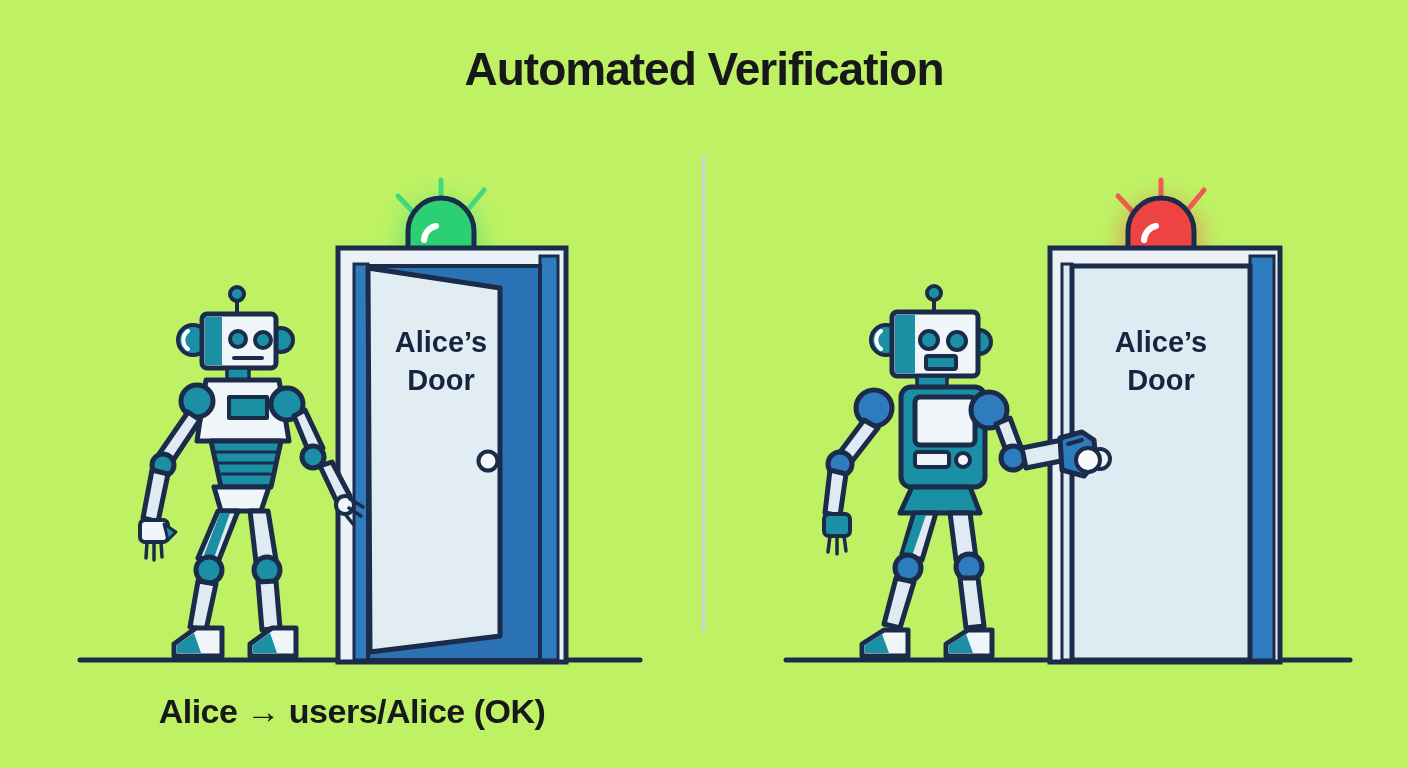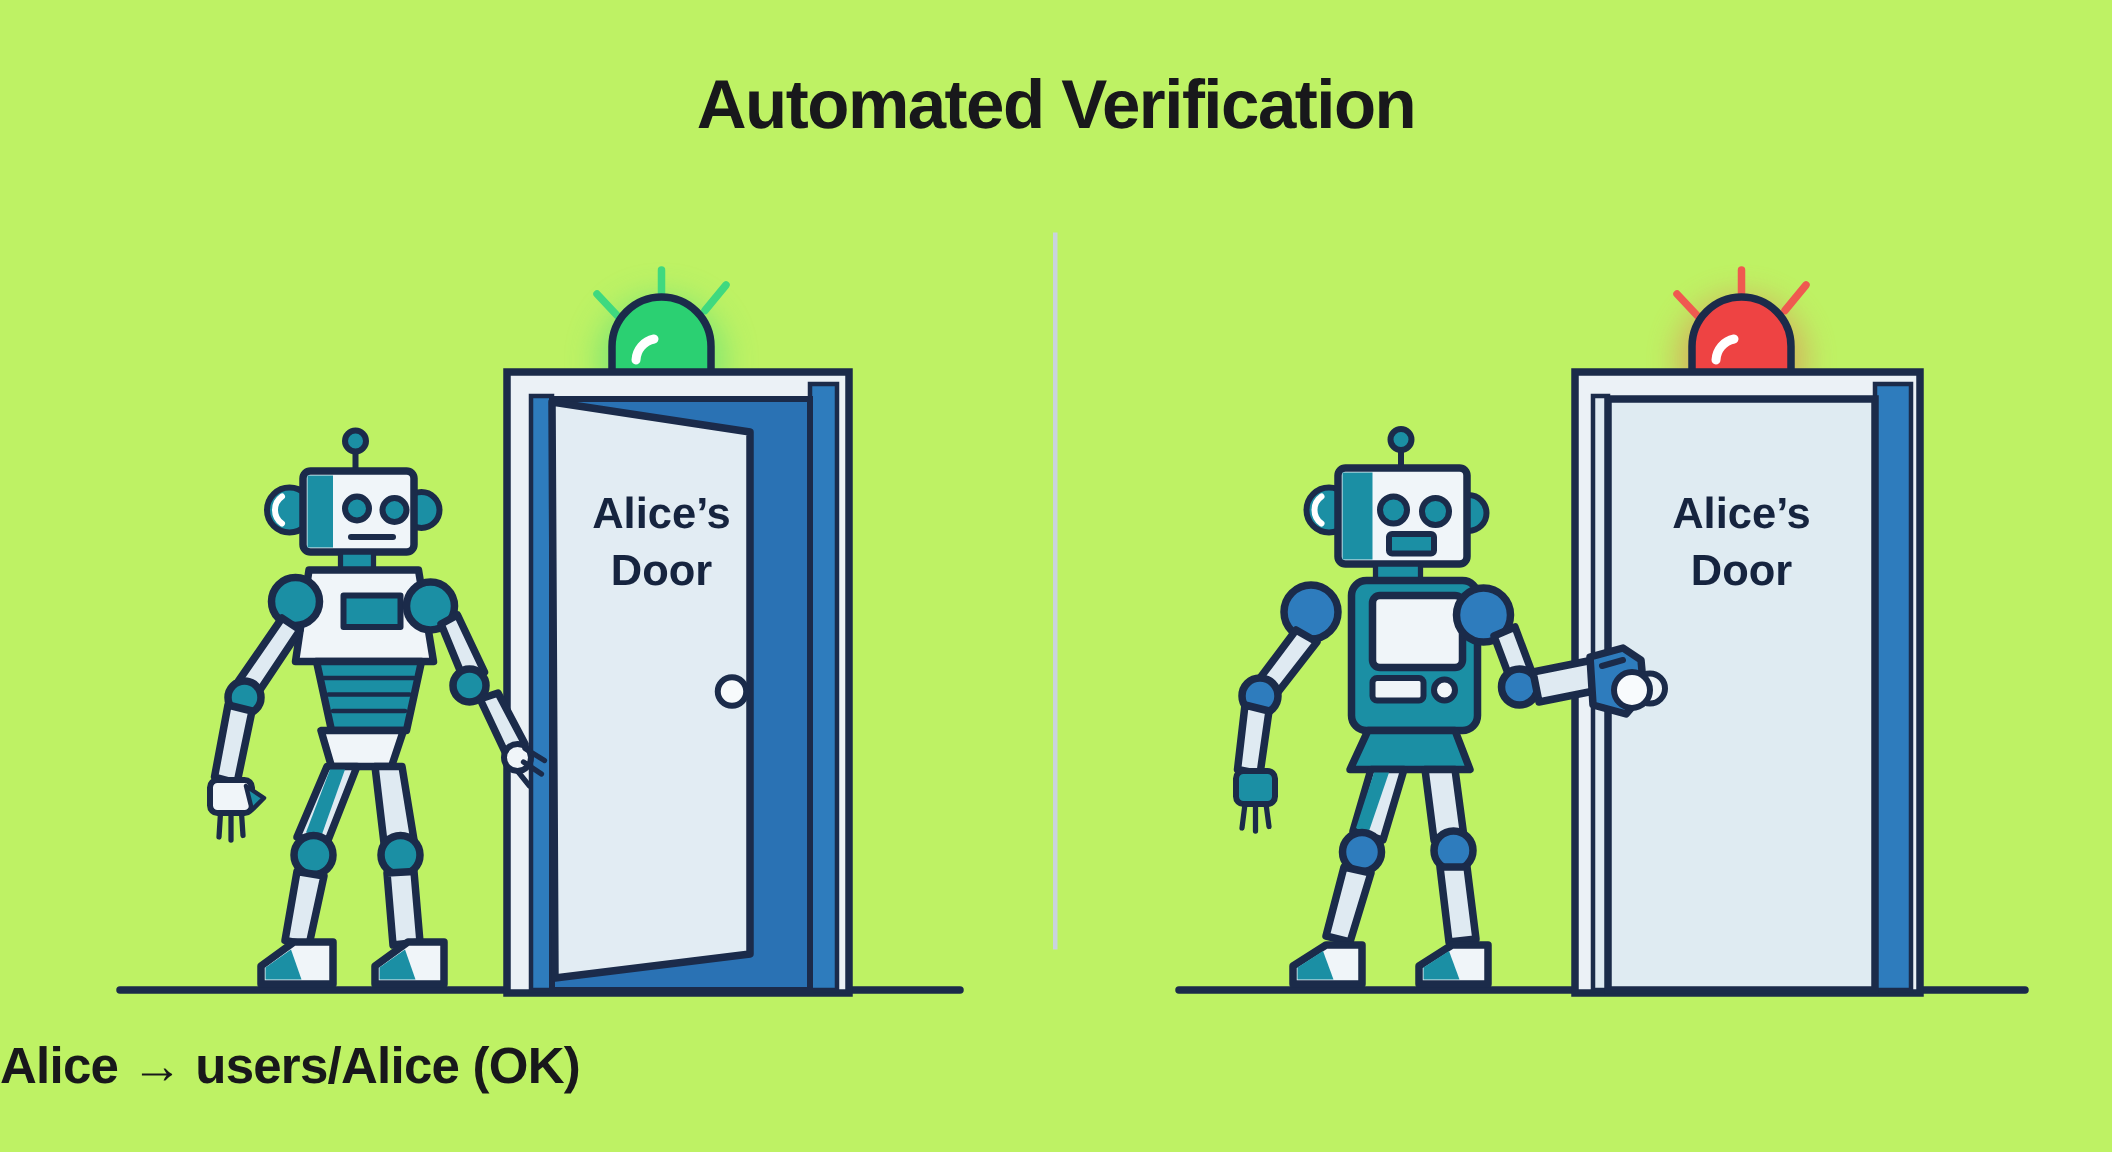--- a/index.html
+++ b/index.html
@@ -5,21 +5,21 @@
   html,body{margin:0;padding:0;background:#ffffff;}
   .stage{
     position:relative;width:1408px;height:768px;background:#bef264;overflow:hidden;
     font-family:"Liberation Sans",sans-serif;
   }
   .title{
     position:absolute;top:42px;left:0;width:1408px;text-align:center;
     font-size:46px;font-weight:800;letter-spacing:-1px;color:#18181b;
   }
   .caption{
-    position:absolute;top:692px;text-align:left;
+    position:absolute;top:692px;text-align:center;
     font-size:34px;font-weight:700;color:#18181b;letter-spacing:-0.5px;
   }
   .caption.left{left:0;width:704px;}
   .caption.right{left:704px;width:704px;}
   svg{position:absolute;left:0;top:0;}
   svg text{font-family:"Liberation Sans",sans-serif;}
   .door-label{font-size:29px;font-weight:700;fill:#16243f;}
 </style>
 </head>
 <body>

